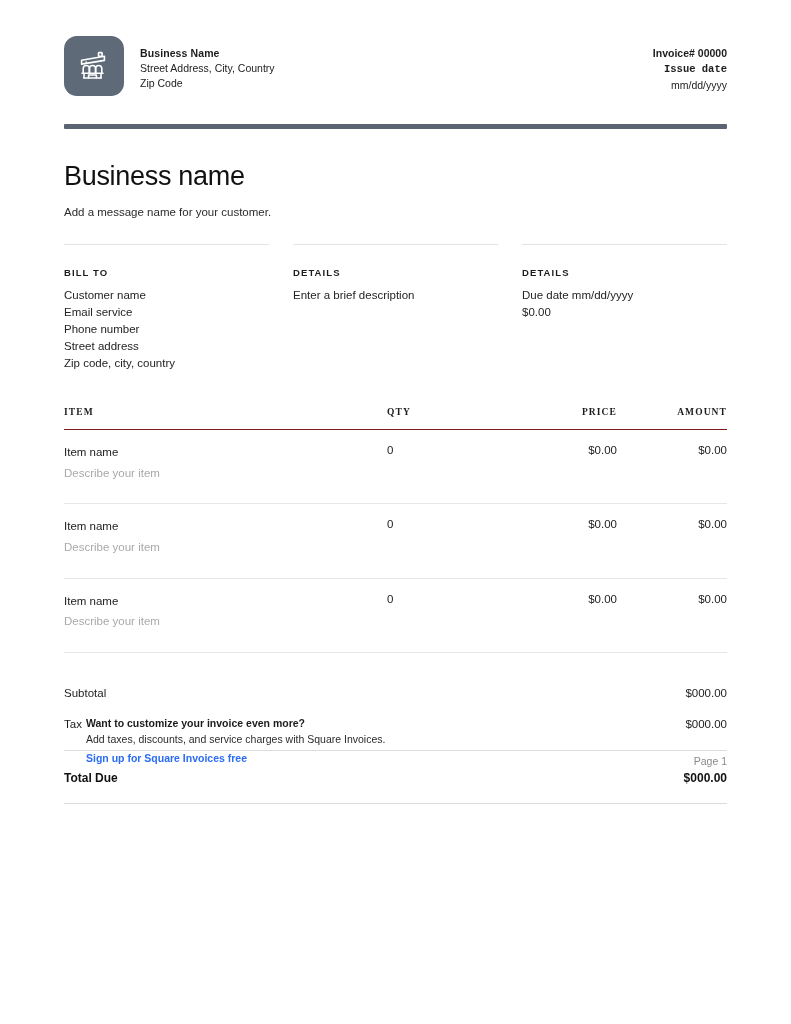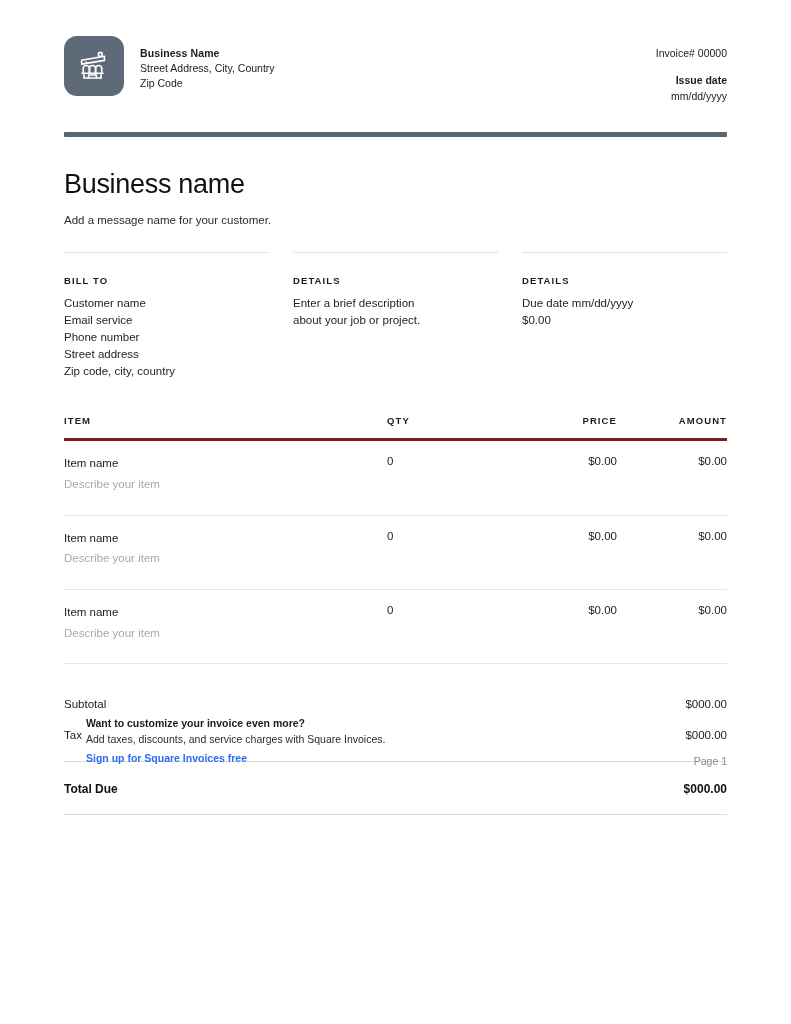--- a/index.html
+++ b/index.html
@@ -72,29 +72,30 @@
   }
 
   .invoice-meta {
     text-align: right;
     padding-top: 10px;
     line-height: 1.5;
   }
 
   .invoice-no {
     font-size: 10.5px;
-    font-weight: normal;
+    font-weight: bold;
     color: #1c1c1c;
   }
 
   .issue-label {
     font-size: 10.5px;
     font-weight: bold;
     color: #1c1c1c;
-    margin-top: 11px;
+    margin-top: 0;
+    font-family: Liberation Mono, monospace;
   }
 
   .issue-value {
     font-size: 10.5px;
     color: #222222;
   }
 
   
   .accent-rule {
     margin-top: 28px;
@@ -148,21 +149,22 @@
     line-height: 1.48;
   }
 
   
   .items { margin-top: 35px; }
 
   .items-head {
     display: flex;
     align-items: flex-end;
     padding-bottom: 12px;
-    border-bottom: 3px solid #7f1d1d;
+    border-bottom: 1px solid #7f1d1d;
+    font-family: Liberation Serif, serif;
   }
 
   .th {
     font-size: 9.5px;
     font-weight: bold;
     letter-spacing: 1.1px;
     color: #1c1c1c;
   }
 
   .c-item   { flex: 1 1 auto; }
@@ -336,21 +338,20 @@
       <div class="col-line">Email service</div>
       <div class="col-line">Phone number</div>
       <div class="col-line">Street address</div>
       <div class="col-line">Zip code, city, country</div>
     </div>
 
     <div class="info-col">
       <div class="col-rule"></div>
       <div class="col-head">DETAILS</div>
       <div class="col-line">Enter a brief description</div>
-      <div class="col-line">about your job or project.</div>
     </div>
 
     <div class="info-col">
       <div class="col-rule"></div>
       <div class="col-head">DETAILS</div>
       <div class="col-line">Due date mm/dd/yyyy</div>
       <div class="col-line">$0.00</div>
     </div>
 
   </div>

